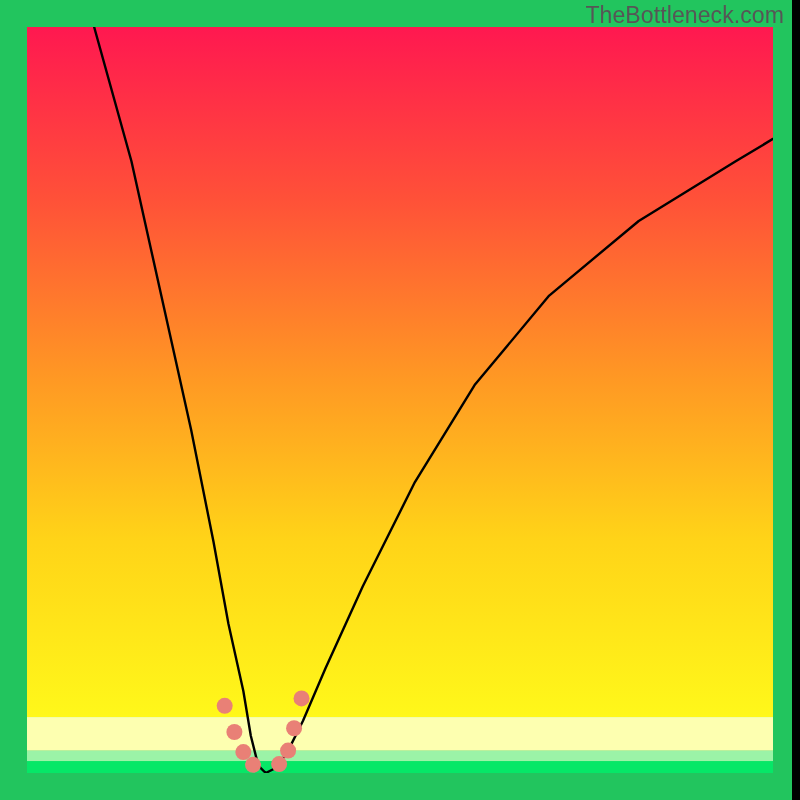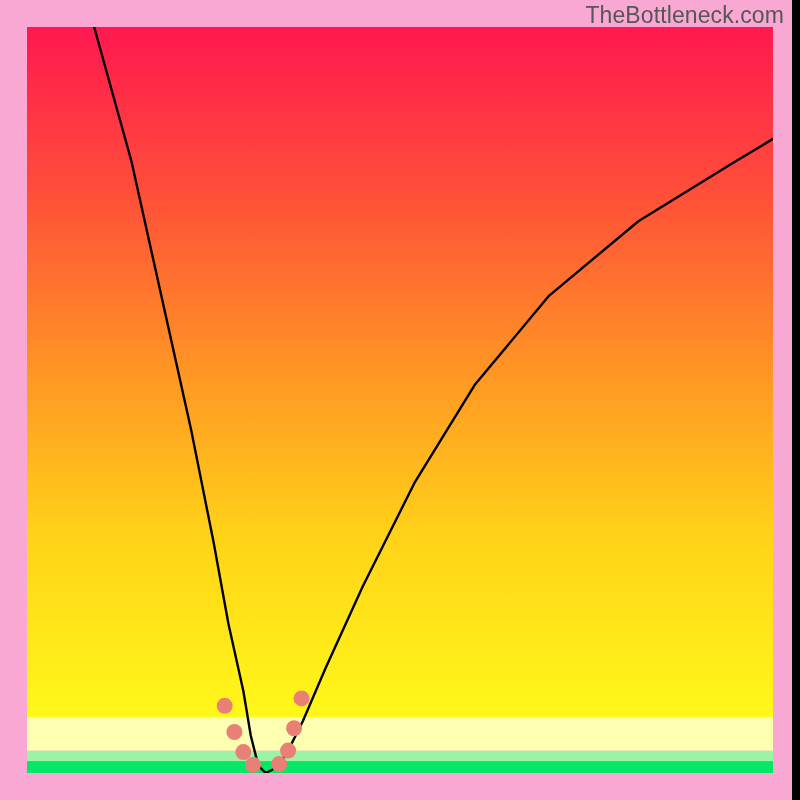--- a/index.html
+++ b/index.html
@@ -10,21 +10,21 @@
     overflow: hidden;
     background: #000;
     font-family: Arial, Helvetica, sans-serif;
   }
   .frame {
     position: absolute;
     top: 0;
     left: 0;
     width: 792px;
     height: 800px;
-    background: #f9a8d4;
+    background: #22c55e;
   }
   .plot {
     position: absolute;
     top: 27px;
     left: 27px;
     width: 746px;
     height: 746px;
   }
   .watermark {
     position: absolute;

